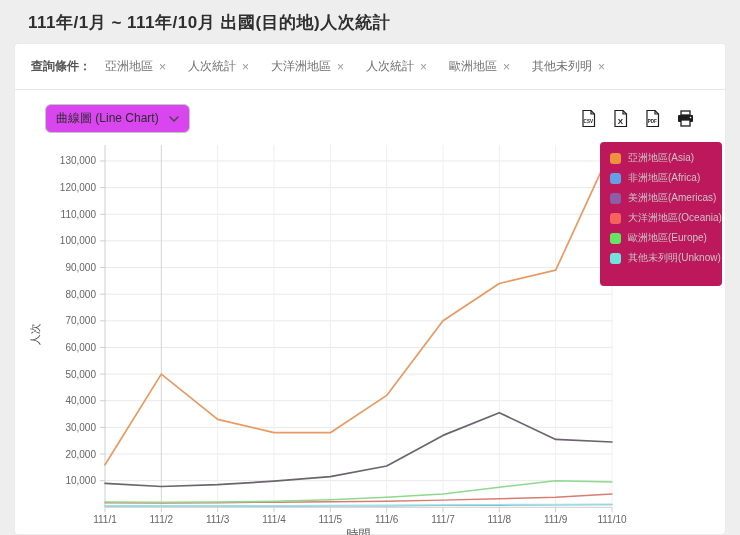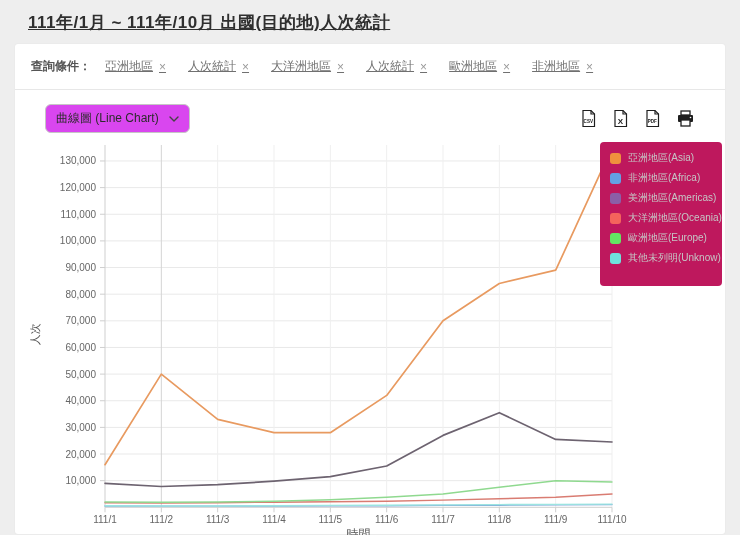--- a/index.html
+++ b/index.html
@@ -4,33 +4,33 @@
 <style>
   * { margin:0; padding:0; box-sizing:border-box; }
   html,body { width:740px; height:535px; overflow:hidden; }
   body {
     background:#eeeeee;
     font-family:"Liberation Sans", sans-serif;
     color:#333;
   }
   .page-title {
     font-size:17px; font-weight:700; color:#2f2f2f;
-    padding:11px 20px 10px 28px; letter-spacing:.5px;text-decoration:underline;
+    padding:11px 20px 10px 28px; letter-spacing:.5px;
   }
   .card {
     background:#ffffff;
     margin:0 15px;
     border-radius:3px;
     padding:14px 16px 0 16px;
     height:490px;
     box-shadow:0 0 2px rgba(0,0,0,.06);
   }
   .filter-row { display:flex; align-items:flex-start; font-size:12px; }
   .filter-label { color:#555; font-weight:700; margin-right:14px; }
-  .chip { display:inline-flex; align-items:center; margin-right:22px; color:#707070;text-decoration:underline; }
+  .chip { display:inline-flex; align-items:center; margin-right:22px; color:#707070; }
   .chip .chip-x { color:#9a9a9a; margin-left:6px; cursor:pointer; font-size:12px; }
   .divider { border-bottom:1px solid #e7e7e7; margin:14px -16px 12px -16px; }
   .controls-row { display:flex; justify-content:space-between; align-items:center; padding:2px 14px 0 14px; }
   .select-box {
     display:inline-flex; align-items:center; gap:10px;
     border:1px solid #c6c6c6; border-radius:6px;
     padding:5px 10px; font-size:12px; color:#2c2c2c;
     background:#d946ef; cursor:pointer;
   }
   .export-icons { display:flex; align-items:center; gap:15px; }
@@ -64,21 +64,21 @@
         </span><span class="chip">
           <span>大洋洲地區</span>
           <span class="chip-x">×</span>
         </span><span class="chip">
           <span>人次統計</span>
           <span class="chip-x">×</span>
         </span><span class="chip">
           <span>歐洲地區</span>
           <span class="chip-x">×</span>
         </span><span class="chip">
-          <span>非洲地區</span>
+          <span>其他未列明</span>
           <span class="chip-x">×</span>
         </span></span>
   </div>
 
   <div class="divider"></div>
 
   <div class="controls-row">
     <div class="select-box">
       <span>曲線圖 (Line Chart)</span>
       <svg width="10" height="6" viewBox="0 0 10 6">

